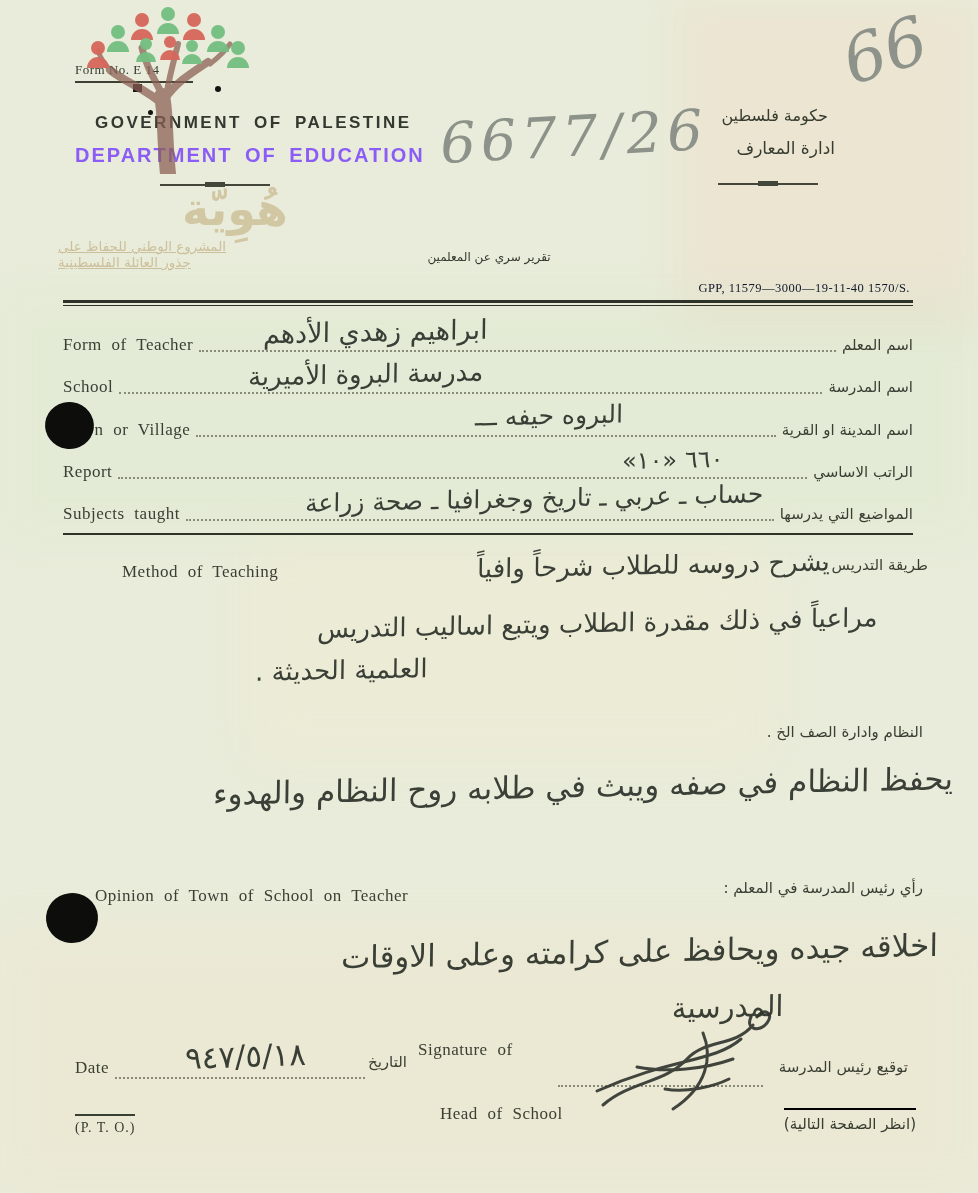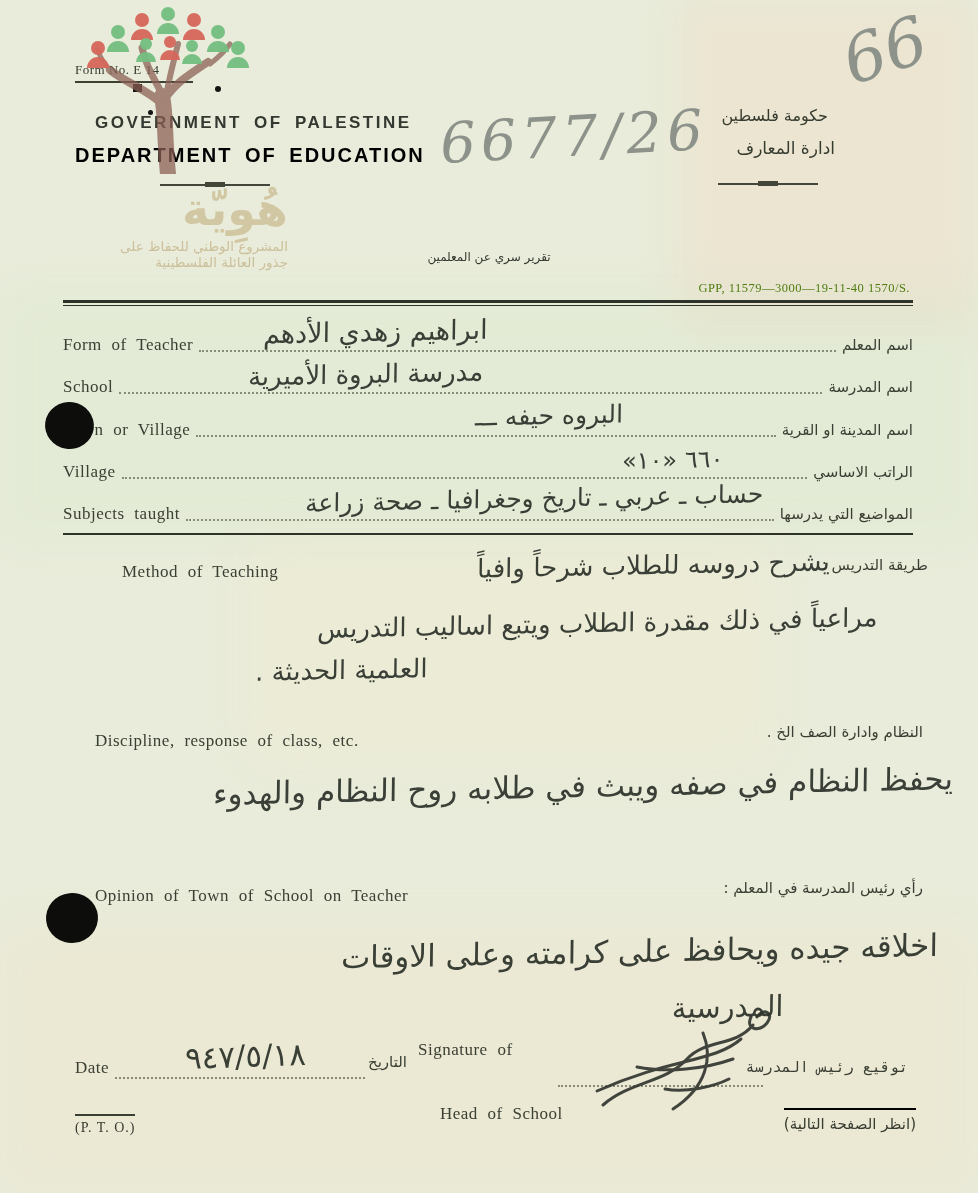--- a/index.html
+++ b/index.html
@@ -13,27 +13,27 @@
   .tint{position:absolute;pointer-events:none;}
   .tint.t1{right:0;top:0;width:300px;height:330px;background:rgba(244,203,178,.20);filter:blur(18px);}
   .tint.t2{left:0;top:290px;width:978px;height:250px;background:rgba(198,232,195,.16);filter:blur(22px);}
   .tint.t3{left:0;top:930px;width:978px;height:263px;background:rgba(243,219,190,.20);filter:blur(24px);}
   .tint.t4{left:250px;top:540px;width:520px;height:220px;background:rgba(246,236,205,.25);filter:blur(26px);}
 
   .abs{position:absolute;}
   .printed{color:#373c30;}
   .en-small{font-size:13px;letter-spacing:.5px;}
   .gov{font-family:Liberation Sans, sans-serif;font-weight:bold;font-size:17px;letter-spacing:2.5px;word-spacing:5px;color:#333830;}
-  .dept{font-family:"Liberation Sans",sans-serif;font-weight:bold;font-size:20px;letter-spacing:2px;word-spacing:5px;color:#000000;}
+  .dept{font-family:"Liberation Sans",sans-serif;font-weight:bold;font-size:20px;letter-spacing:2px;word-spacing:5px;color:#8b5cf6;}
   .divider{height:2px;background:#42473a;}
   .divider .dash{position:absolute;top:-2px;left:50%;transform:translateX(-50%);width:20px;height:5px;background:#42473a;}
   .ar{font-family:"DejaVu Sans",sans-serif;direction:rtl;}
   .title-en{font-size:26px;font-weight:bold;letter-spacing:1px;word-spacing:6px;color:#2f342a;}
   .title-ar{font-size:12px;color:#343930;}
-  .gpp{font-size:12.5px;color:#4d7c0f;letter-spacing:.5px;}
+  .gpp{font-size:12.5px;color:#0f172a;letter-spacing:.5px;}
   .rule-dbl{left:63px;width:850px;}
   .rule-dbl .a{height:3px;background:#2e332a;}
   .rule-dbl .b{height:1px;background:#2e332a;margin-top:2px;}
   .rule-mid{left:63px;width:850px;height:2px;background:#2e332a;}
 
   .frow{left:63px;width:850px;height:24px;display:flex;align-items:flex-end;}
   .flabel{font-size:17px;letter-spacing:.5px;word-spacing:5px;color:#3a3f33;white-space:nowrap;padding-bottom:1px;}
   .leader{flex:1;border-bottom:2px dotted #878b78;margin:0 6px 4px 6px;height:1px;}
   .alabel{font-size:15px;color:#3a3f33;white-space:nowrap;padding-bottom:2px;}
 
@@ -44,21 +44,21 @@
   .speck{background:#141412;position:absolute;}
 
   .seclabel-en{font-size:17px;letter-spacing:.5px;word-spacing:5px;color:#3a3f33;}
   .seclabel-ar{font-size:15px;color:#3a3f33;}
 
   .overline-l{border-top:2px solid #3a3f33;padding-top:4px;font-size:14px;letter-spacing:1px;}
   .overline-r{border-top:2px solid #000000;padding-top:5px;font-size:15px;}
 
   .wm{pointer-events:none;opacity:.82;}
   .wm-title{font-family:"DejaVu Sans",sans-serif;font-weight:bold;font-size:46px;color:#cdbf98;direction:rtl;}
-  .wm-line{font-family:"DejaVu Sans",sans-serif;font-size:13.5px;color:#c6b68e;direction:rtl;text-align:right;}
+  .wm-line{font-family:"DejaVu Sans",sans-serif;font-size:13.5px;color:#c6b68e;direction:rtl;text-align:left;text-decoration:underline;}
 </style>
 </head>
 <body>
 
 <div class="sheet">
 
   <div class="tint t1"></div>
   <div class="tint t2"></div>
   <div class="tint t3"></div>
   <div class="tint t4"></div>
@@ -100,21 +100,21 @@
     <span class="flabel">School</span>
     <span class="leader"></span>
     <span class="alabel ar">اسم المدرسة</span>
   </div>
   <div class="abs frow" style="top:417px;">
     <span class="flabel">Town or Village</span>
     <span class="leader"></span>
     <span class="alabel ar">اسم المدينة او القرية</span>
   </div>
   <div class="abs frow" style="top:459px;">
-    <span class="flabel">Village</span>
+    <span class="flabel">Report</span>
     <span class="leader"></span>
     <span class="alabel ar">الراتب الاساسي</span>
   </div>
   <div class="abs frow" style="top:501px;">
     <span class="flabel">Subjects taught</span>
     <span class="leader"></span>
     <span class="alabel ar">المواضيع التي يدرسها</span>
   </div>
 
   <div class="abs hw" style="right:490px;top:316px;font-size:27px;">ابراهيم زهدي الأدهم</div>
@@ -124,41 +124,40 @@
   <div class="abs hw" style="right:215px;top:484px;font-size:25px;">حساب ـ عربي ـ تاريخ وجغرافيا ـ صحة زراعة</div>
 
   <div class="abs rule-mid" style="top:533px;"></div>
 
   <div class="abs seclabel-en" style="left:95px;top:562px;margin-left:27px;">Method of Teaching</div>
   <div class="abs ar seclabel-ar" style="right:50px;top:556px;">طريقة التدريس :</div>
   <div class="abs hw" style="right:148px;top:550px;font-size:26px;">يشرح دروسه للطلاب شرحاً وافياً</div>
   <div class="abs hw" style="right:100px;top:608px;font-size:26px;">مراعياً في ذلك مقدرة الطلاب ويتبع اساليب التدريس</div>
   <div class="abs hw" style="right:550px;top:655px;font-size:26px;">العلمية الحديثة .</div>
 
-  <div class="abs seclabel-en" style="left:95px;top:731px;">Discipline, response of class, etc.</div>
   <div class="abs ar seclabel-ar" style="right:55px;top:723px;">النظام وادارة الصف الخ .</div>
   <div class="abs hw" style="right:25px;top:768px;font-size:31px;">يحفظ النظام في صفه ويبث في طلابه روح النظام والهدوء</div>
 
   <div class="abs seclabel-en" style="left:95px;top:886px;">Opinion of Town of School on Teacher</div>
   <div class="abs ar seclabel-ar" style="right:55px;top:879px;">رأي رئيس المدرسة في المعلم :</div>
   <div class="abs hw" style="right:40px;top:933px;font-size:31px;">اخلاقه جيده ويحافظ على كرامته وعلى الاوقات</div>
   <div class="abs hw" style="right:195px;top:990px;font-size:29px;">المدرسية</div>
 
   <div class="abs blot" style="left:46px;top:402px;width:47px;height:47px;transform:rotate(8deg) scaleX(1.04);"></div>
   <div class="abs blot" style="left:46px;top:893px;width:52px;height:50px;transform:rotate(-6deg);"></div>
 
   <div class="abs flabel" style="left:75px;top:1058px;">Date</div>
   <div class="abs" style="left:115px;top:1077px;width:250px;border-bottom:2px dotted #878b78;"></div>
   <div class="abs hw" style="left:185px;top:1038px;font-size:31px;direction:ltr;transform:rotate(-2deg);">٩٤٧/٥/١٨</div>
   <div class="abs ar seclabel-ar" style="left:368px;top:1053px;">التاريخ</div>
 
   <div class="abs seclabel-en" style="left:418px;top:1040px;">Signature of</div>
   <div class="abs seclabel-en" style="left:440px;top:1064px;margin-top:40px;">Head of School</div>
   <div class="abs" style="left:558px;top:1085px;width:205px;border-bottom:2px dotted #878b78;"></div>
-  <div class="abs ar seclabel-ar" style="right:70px;top:1058px;font-family:Liberation Mono, monospace;">توقيع رئيس المدرسة</div>
+  <div class="abs ar seclabel-ar" style="right:70px;top:1058px;">توقيع رئيس المدرسة</div>
 
   <svg class="abs" style="left:545px;top:1005px;" width="245" height="120" viewBox="0 0 245 120">
     <g fill="none" stroke="#2e332c" stroke-width="3" stroke-linecap="round" opacity="0.9">
       <path d="M212,12 c6,-10 18,-4 10,6 c-8,10 -22,6 -16,-6"></path>
       <path d="M208,20 C190,42 160,34 142,54 C120,78 86,76 58,100"></path>
       <path d="M196,34 C168,58 128,52 52,86"></path>
       <path d="M158,28 C168,52 162,82 128,104"></path>
       <path d="M92,62 C122,68 160,64 188,54"></path>
       <path d="M120,84 C140,88 168,82 184,74"></path>
     </g>

